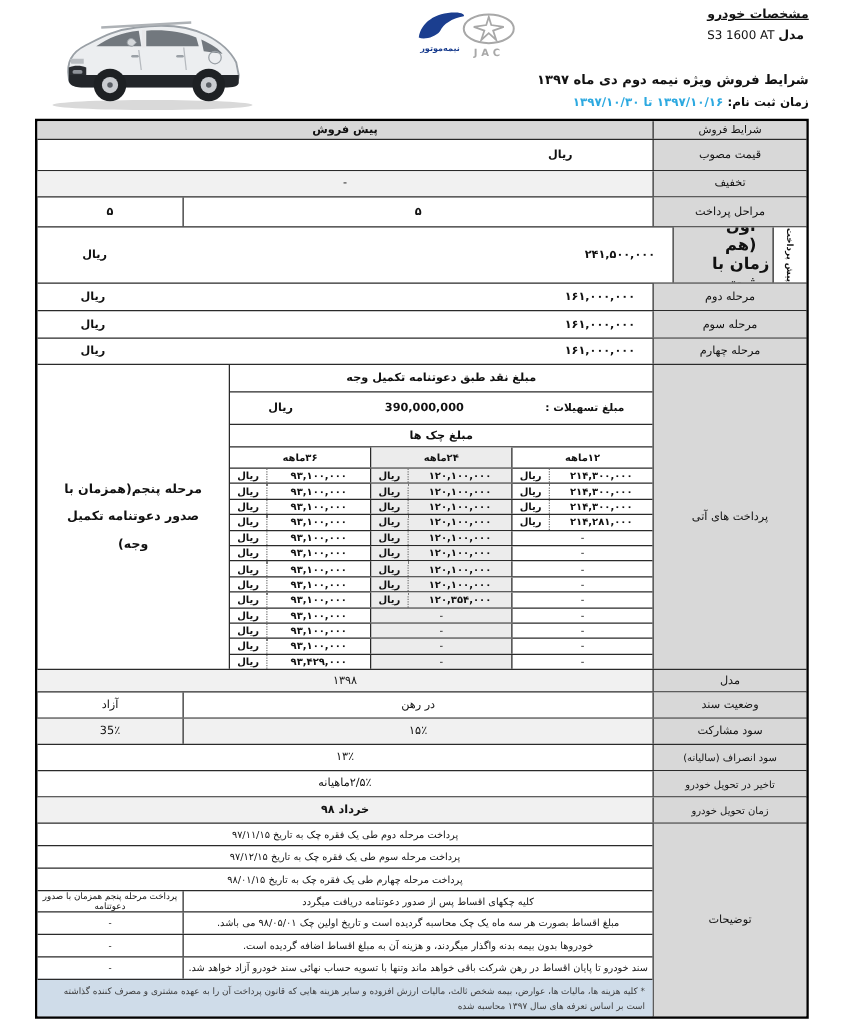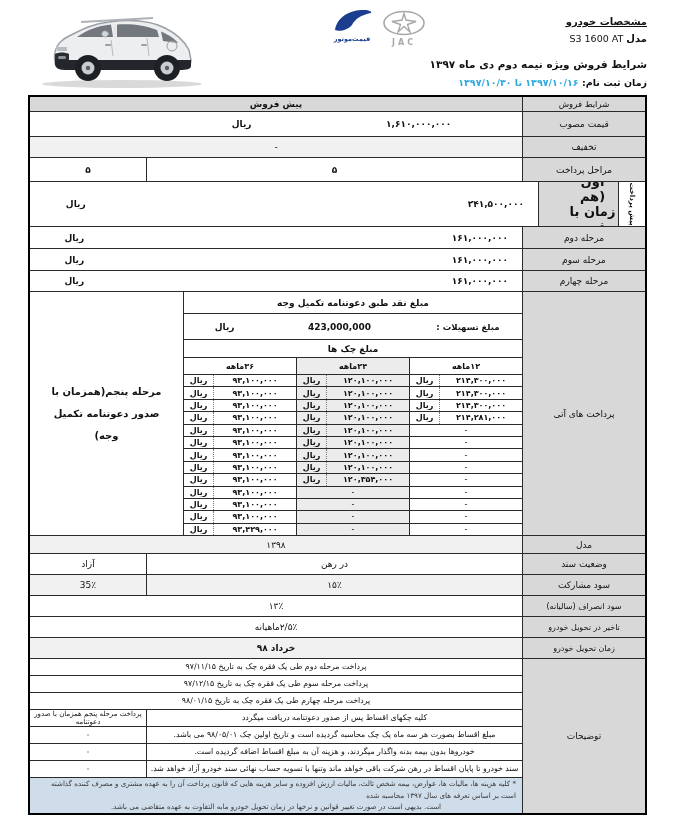--- a/index.html
+++ b/index.html
@@ -1,29 +1,29 @@
 <!DOCTYPE html>
 <html lang="fa" dir="rtl"><head>
 <meta charset="utf-8">
 <style>
   :root{ --bc:#2a2a2a; --gray:#d8d8d8; --lgray:#f1f1f1; --mgray:#ececec; }
   *{ box-sizing:border-box; margin:0; padding:0; }
   body{ background:#fff; font-family:"DejaVu Sans", sans-serif; color:#111; }
   .page{ position:relative; width:674px; height:823px; background:#fff; direction:rtl; overflow:hidden; }
 
   
-  .hdr-text{ position:absolute; top:16px; right:27px; text-align:right; }
+  .hdr-text{ position:absolute; top:6px; right:27px; text-align:left; }
   .specs-title{ font-size:10px; font-weight:bold; text-decoration:underline; }
   .model-line{ font-size:9.5px; margin-top:6px; }
   .model-line b{ font-size:10px; }
   .sale-title{ position:absolute; top:58px; right:27px; font-size:10.5px; font-weight:bold; }
   .register-line{ position:absolute; top:77px; right:27px; font-size:9.5px; font-weight:bold; }
   .register-dates{ font-weight:bold; }
   .car-wrap{ position:absolute; left:25px; top:0; width:195px; height:92px; }
-  .logo-jac{ position:absolute; left:380px; top:10px; width:48px; text-align:center; }
+  .logo-jac{ position:absolute; left:367px; top:10px; width:48px; text-align:center; }
   .jac-word{ font-size:8px; font-weight:bold; letter-spacing:3px; color:#a8a8a8; margin-top:-2px; }
   .logo-kerman{ position:absolute; left:326px; top:8px; width:52px; text-align:center; }
   .kerman-word{ font-size:6.5px; font-weight:bold; color:#1b3e8f; margin-top:-1px; }
 
   
   .tbl{ position:absolute; top:95px; left:28px; width:619px; height:720px;
         border:2px solid #000; display:flex; flex-direction:column; font-size:9px; }
   .trow{ display:flex; flex-shrink:0; align-items:stretch; }
   .trow + .trow{ border-top:1px solid var(--bc); }
   .trow > * + *{ border-inline-start:1px solid var(--bc); }
@@ -118,21 +118,21 @@
       <ellipse cx="22" cy="13" rx="20" ry="11.5" fill="none" stroke="#a8a8a8" stroke-width="1.6"></ellipse>
       <path d="M22,3.5 L24,10 L34,11.5 L25.5,14.5 L28,22 L22,16.5 L16,22 L18.5,14.5 L10,11.5 L20,10 Z" fill="none" stroke="#a8a8a8" stroke-width="1.4"></path>
     </svg>
     <div class="jac-word">JAC</div>
   </div>
 
   <div class="logo-kerman">
     <svg width="44" height="24" viewBox="0 0 44 24">
       <path d="M5,22 C7,10 18,2 34,2 C40,2 42,4 41,5 C31,7 25,11 22,17 C18,22 9,24 5,22 Z" fill="#1b3e8f"></path>
     </svg>
-    <div class="kerman-word">قیمت‌موتور</div>
+    <div class="kerman-word">نیمه‌موتور</div>
   </div>
 
   <div class="hdr-text">
     <div class="specs-title">مشخصات خودرو</div>
     <div class="model-line"><b>مدل</b> <span dir="ltr">S3 1600 AT</span></div>
   </div>
 
   <div class="sale-title">شرایط فروش ویژه نیمه دوم دی ماه ۱۳۹۷</div>
 
   <div class="register-line">
@@ -143,21 +143,20 @@
   <div class="tbl">
 
     <div class="trow" style="height:14px">
       <div class="cell lblcol" style="font-size:8.5px">شرایط فروش</div>
       <div class="cell fill graybg bold">پیش فروش</div>
     </div>
 
     <div class="trow" style="height:25px">
       <div class="cell lblcol">قیمت مصوب</div>
       <div class="fill" style="display:flex">
-        <div class="cell bold" style="width:42%">۱,۶۱۰,۰۰۰,۰۰۰</div>
         <div class="cell bold" style="width:30%; border:none">ریال</div>
         <div class="fill"></div>
       </div>
     </div>
 
     <div class="trow" style="height:21px">
       <div class="cell lblcol">تخفیف</div>
       <div class="cell fill lightbg">-</div>
     </div>
 
@@ -200,21 +199,21 @@
       </div>
     </div>
 
     <div class="trow section">
       <div class="cell lblcol future-lbl">پرداخت های آتی</div>
       <div class="inner-wrap">
         <div class="inner-tbl">
           <div class="cell cash-hdr">مبلغ نقد طبق دعوتنامه تکمیل وجه</div>
           <div class="facility-row">
             <div class="cell facility-lbl">مبلغ تسهیلات :</div>
-            <div class="cell facility-val" style="border:none">423,000,000</div>
+            <div class="cell facility-val" style="border:none">390,000,000</div>
             <div class="cell facility-rial" style="border:none">ریال</div>
           </div>
           <div class="cell checks-hdr">مبلغ چک ها</div>
           <div class="crow hdr">
             <div class="mh">۱۲ماهه</div>
             <div class="mh m24">۲۴ماهه</div>
             <div class="mh">۳۶ماهه</div>
           </div>
           <div style="flex:1; display:flex; flex-direction:column" id="checks-body">
               <div class="crow">
@@ -423,19 +422,18 @@
               <div class="nmain">خودروها بدون بیمه بدنه واگذار میگردند، و هزینه آن به مبلغ اقساط اضافه گردیده است.</div>
               <div class="nside">-</div>
             </div>
             <div class="nrow">
               <div class="nmain">سند خودرو تا پایان اقساط در رهن شرکت باقی خواهد ماند وتنها با تسویه حساب نهائی سند خودرو آزاد خواهد شد.</div>
               <div class="nside">-</div>
             </div>
           </div>
         <div class="footnote" style="background: rgb(207, 220, 233);">
           <div>* کلیه هزینه ها، مالیات ها، عوارض، بیمه شخص ثالث، مالیات ارزش افزوده و سایر هزینه هایی که قانون پرداخت آن را به عهده مشتری و مصرف کننده گذاشته است بر اساس تعرفه های سال ۱۳۹۷ محاسبه شده</div>
-          <div>است. بدیهی است در صورت تغییر قوانین و نرخها در زمان تحویل خودرو مابه التفاوت به عهده متقاضی می باشد.</div>
         </div>
       </div>
     </div>
 
   </div>
 </div>
 
 </body></html>

